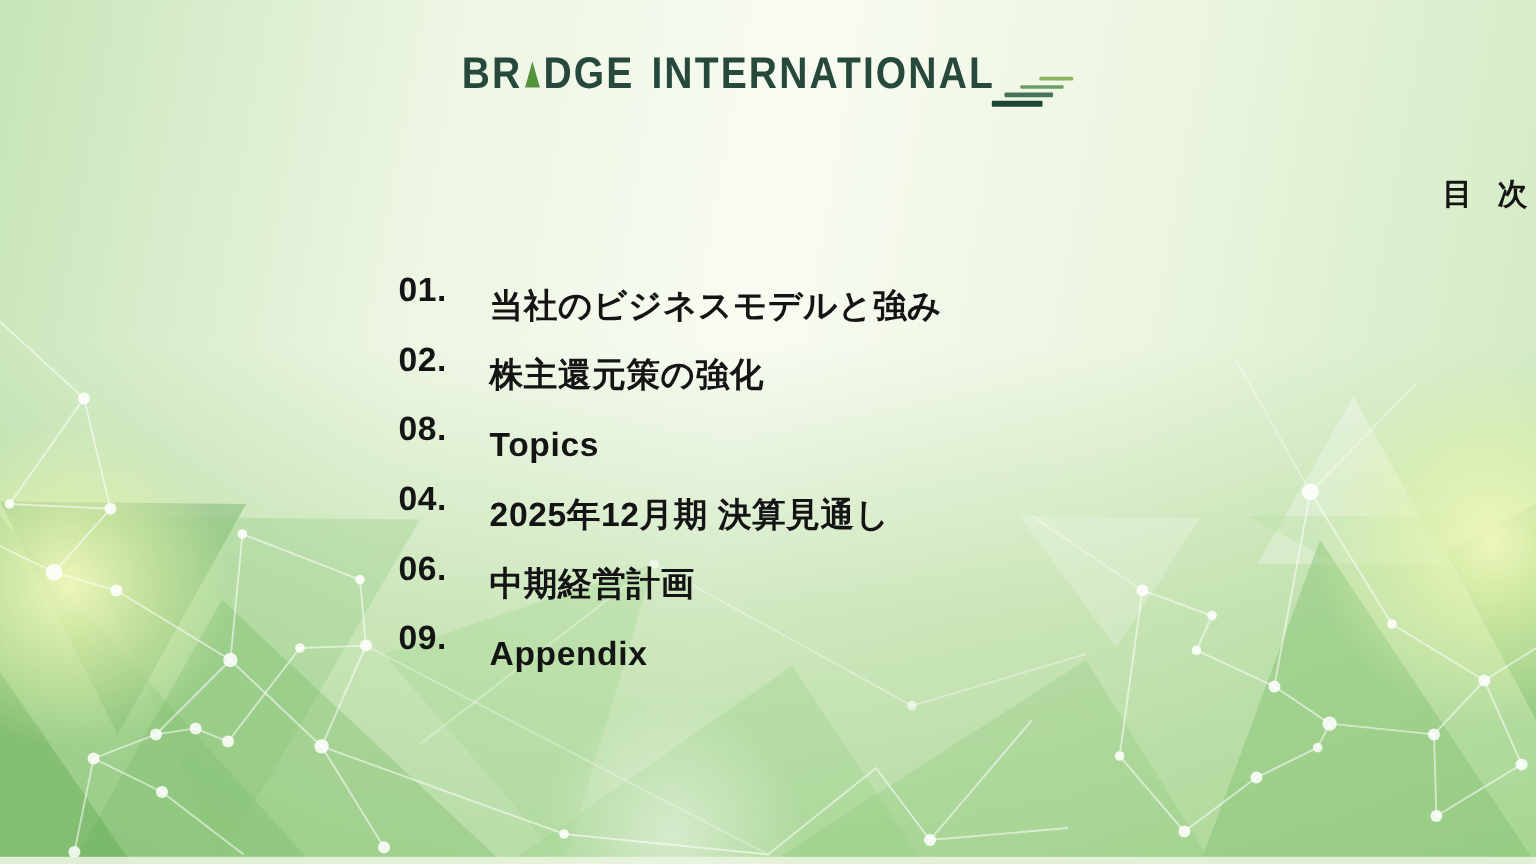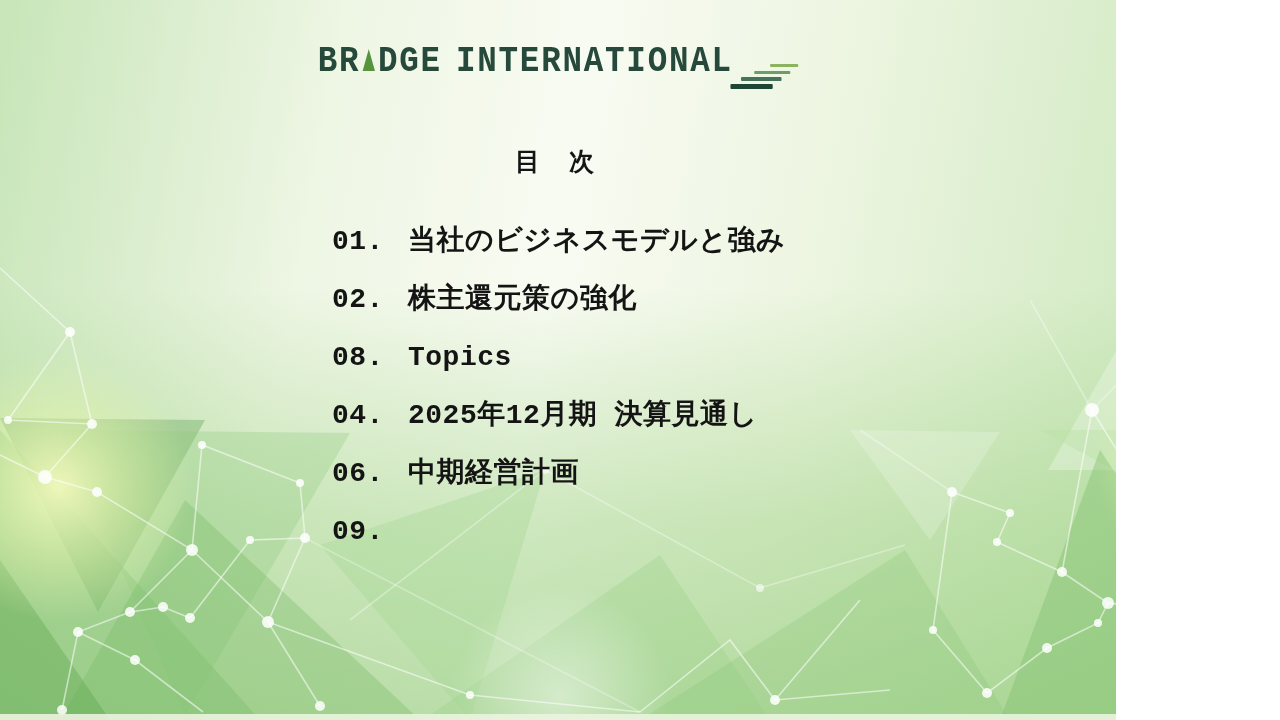--- a/index.html
+++ b/index.html
@@ -1,19 +1,19 @@
 <!DOCTYPE html>
 <html><head>
 <meta charset="utf-8">
 <style>
   html,body{margin:0;padding:0;background:#ffffff;}
   body{width:1280px;height:720px;overflow:hidden;
        font-family:"Liberation Sans","DejaVu Sans",sans-serif;}
-  .slide{position:relative;width:1116px;height:720px;overflow:hidden;
-         background:linear-gradient(100deg,#c7e5b8 0%,#eef6e4 28%,#f8fbf2 48%,#ecf5e0 70%,#cfe9c0 100%);font-family:Liberation Mono, monospace;}
+  .slide{position:relative;width:1280px;height:720px;overflow:hidden;
+         background:linear-gradient(100deg,#c7e5b8 0%,#eef6e4 28%,#f8fbf2 48%,#ecf5e0 70%,#cfe9c0 100%);}
   .bg-overlay{position:absolute;inset:0;pointer-events:none;
          background:linear-gradient(to bottom,rgba(168,214,142,0) 40%,rgba(146,204,118,0.40) 72%,rgba(134,197,108,0.55) 100%);}
   .bg-net{position:absolute;inset:0;pointer-events:none;}
   .content{position:absolute;inset:0;}
 
   
   .logo-row{position:absolute;top:42px;left:0;right:0;display:flex;justify-content:center;align-items:flex-start;}
   .logo-inner{display:flex;align-items:flex-start;transform:scaleX(0.88);transform-origin:50% 0;}
   .logo-text{font-size:37px;font-weight:700;letter-spacing:2px;color:#26493b;line-height:38px;white-space:nowrap;}
   .logo-word2{margin-left:16px;}
@@ -21,26 +21,26 @@
       border-left:7px solid transparent;border-right:7px solid transparent;
       border-bottom:22px solid #55933c;margin:0 3px;}
   .logo-bars{display:flex;flex-direction:column;align-items:flex-end;margin-left:-8px;margin-top:22px;width:82px;}
   .logo-bars .bar{border-radius:1px;}
   .bar1{width:32px;height:3px;background:#8cb35e;margin-right:0;}
   .bar2{width:41px;height:3px;background:#6e9e68;margin-right:9px;margin-top:4px;}
   .bar3{width:46px;height:4px;background:#47735a;margin-right:19px;margin-top:3px;}
   .bar4{width:48px;height:5px;background:#1d4734;margin-right:29px;margin-top:3px;}
 
   
-  .page-title{position:absolute;top:145px;left:0;width:100%;text-align:center;
+  .page-title{position:absolute;top:145px;left:0;width:100%;text-align:right;
       font-size:25px;font-weight:700;letter-spacing:7px;color:#141414;}
 
   
   .toc{position:absolute;left:332px;top:227px;}
-  .toc-item{display:flex;align-items:flex-end;height:29px;margin-bottom:29px;
+  .toc-item{display:flex;align-items:center;height:29px;margin-bottom:29px;
       font-size:28px;font-weight:700;color:#141414;line-height:29px;white-space:nowrap;}
   .toc-num{width:76px;flex:0 0 76px;letter-spacing:0.5px;}
   .toc-label{letter-spacing:0.5px;margin-top:25px;}
 </style>
 </head>
 <body>
 
 <div class="slide">
 
   <div class="bg-overlay"></div>
@@ -178,17 +178,18 @@
       <div class="toc-item">
         <span class="toc-num">04.</span>
         <span class="toc-label">2025年12月期 決算見通し</span>
       </div>
       <div class="toc-item">
         <span class="toc-num">06.</span>
         <span class="toc-label">中期経営計画</span>
       </div>
       <div class="toc-item">
         <span class="toc-num">09.</span>
+        <span class="toc-label">Appendix</span>
       </div>
     </div>
 
   </div>
 </div>
 
 </body></html>

